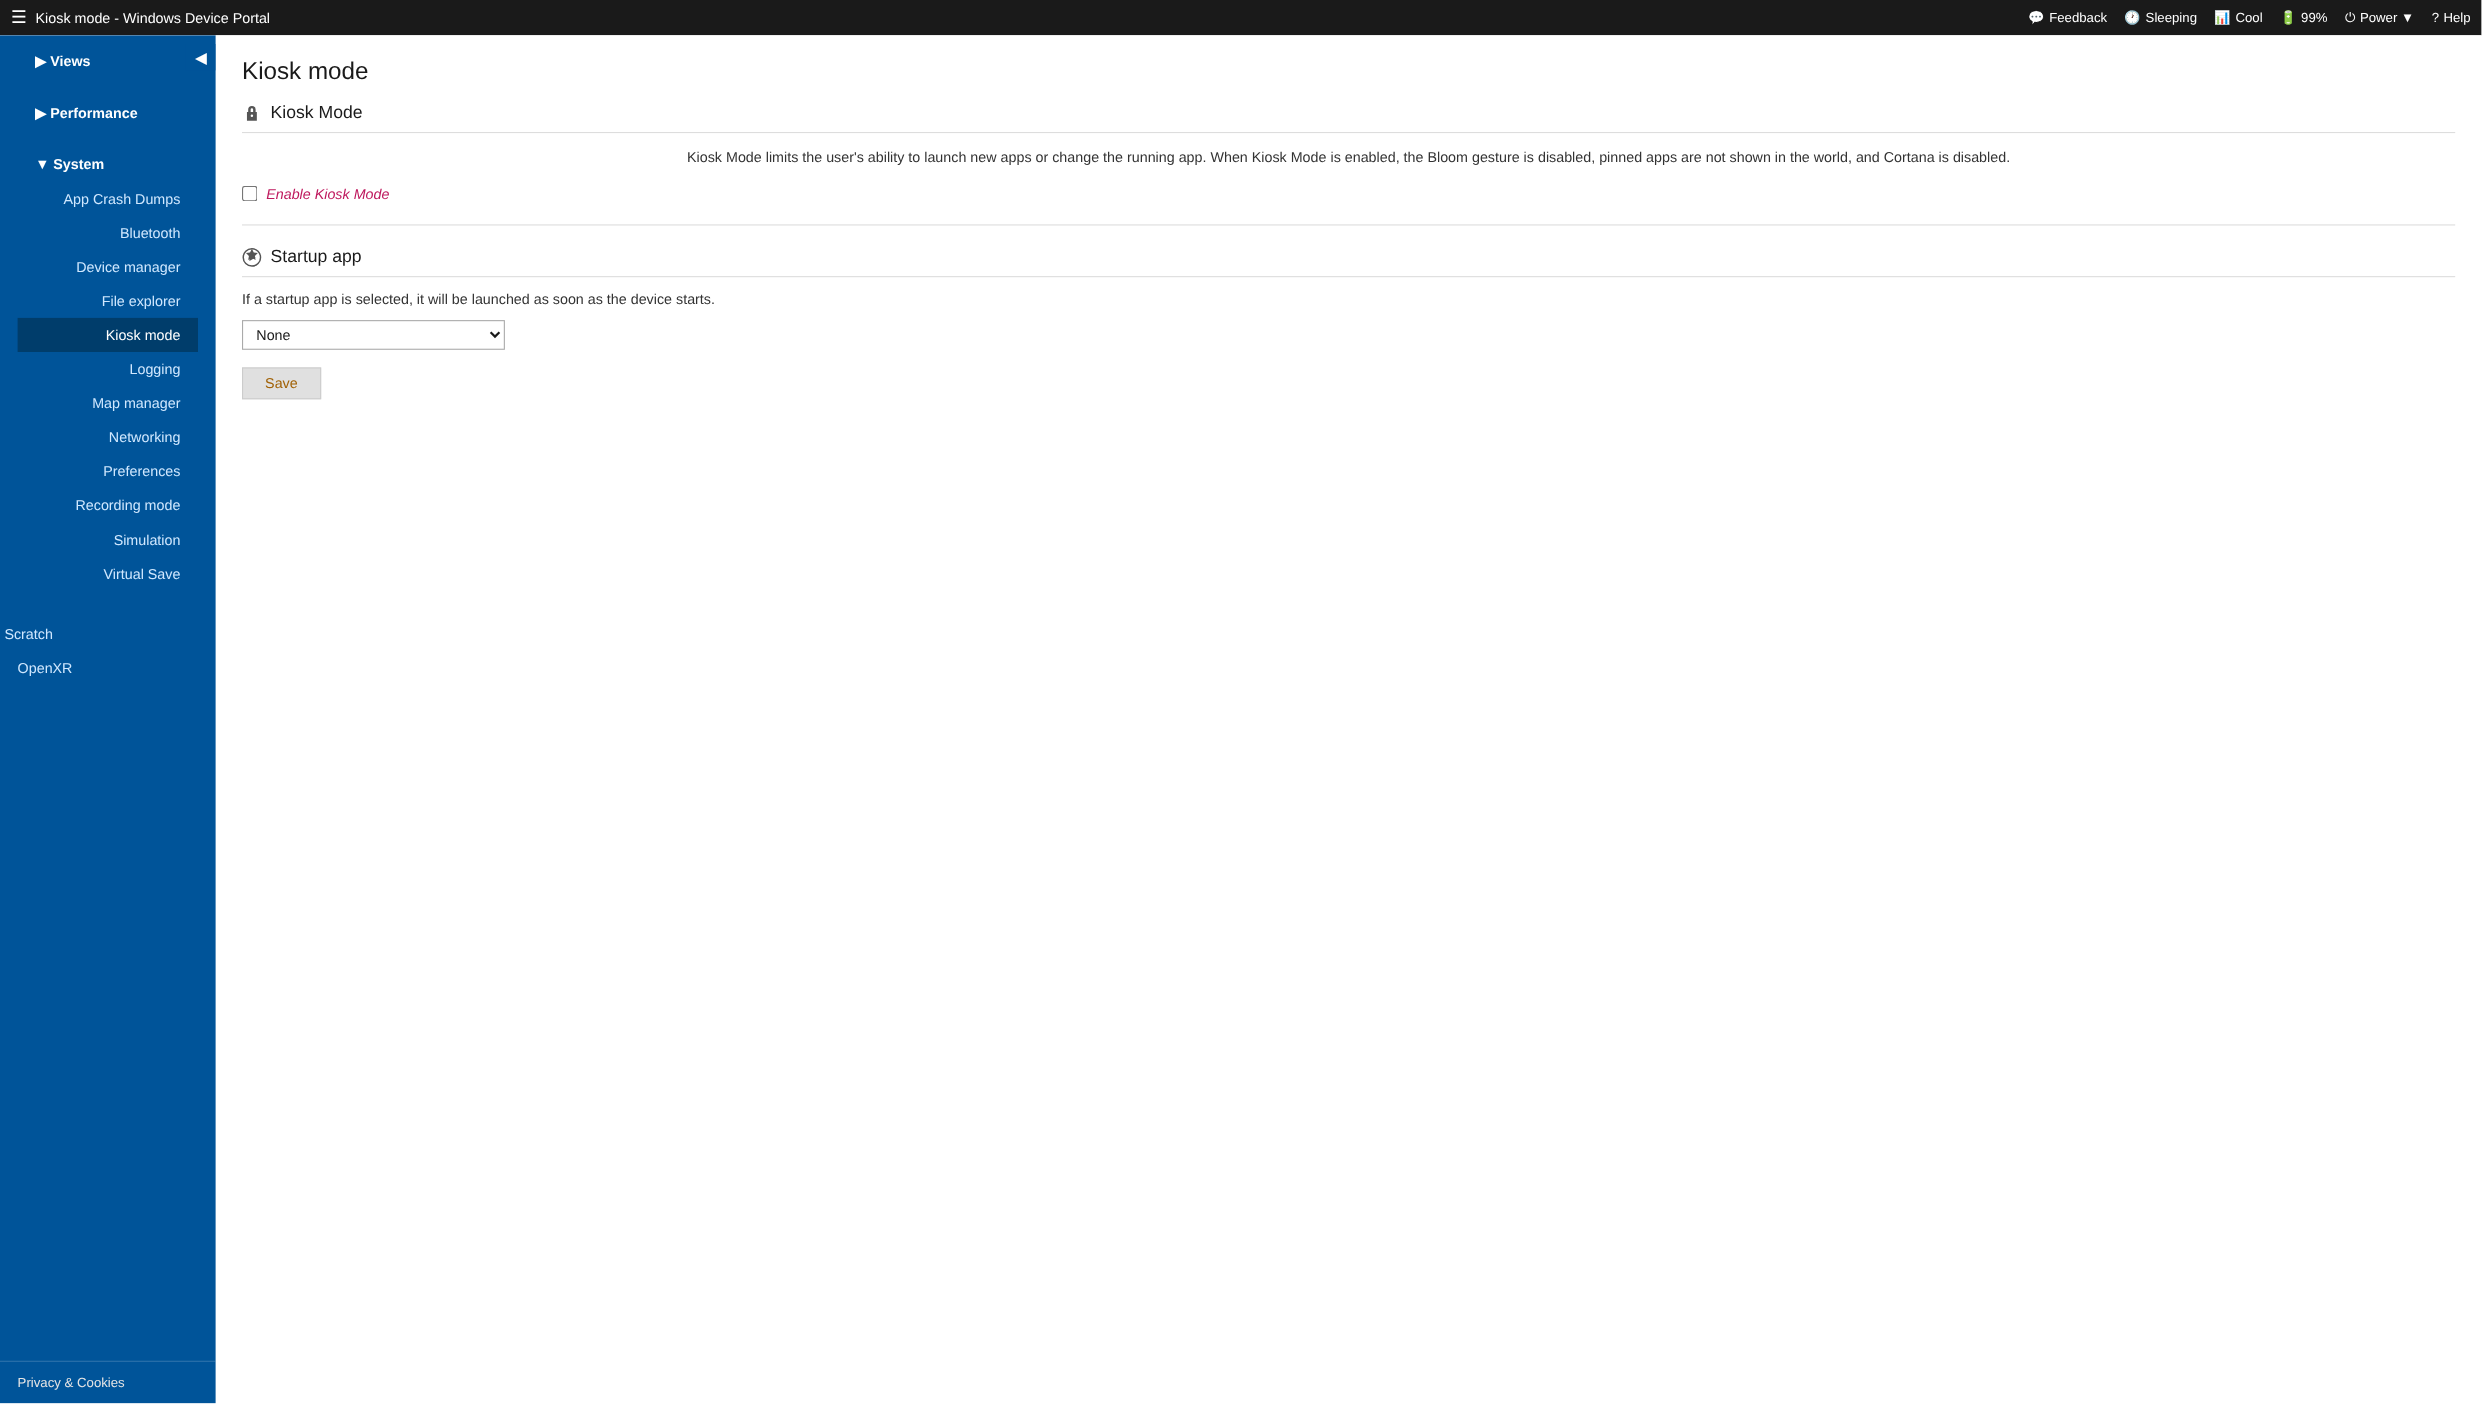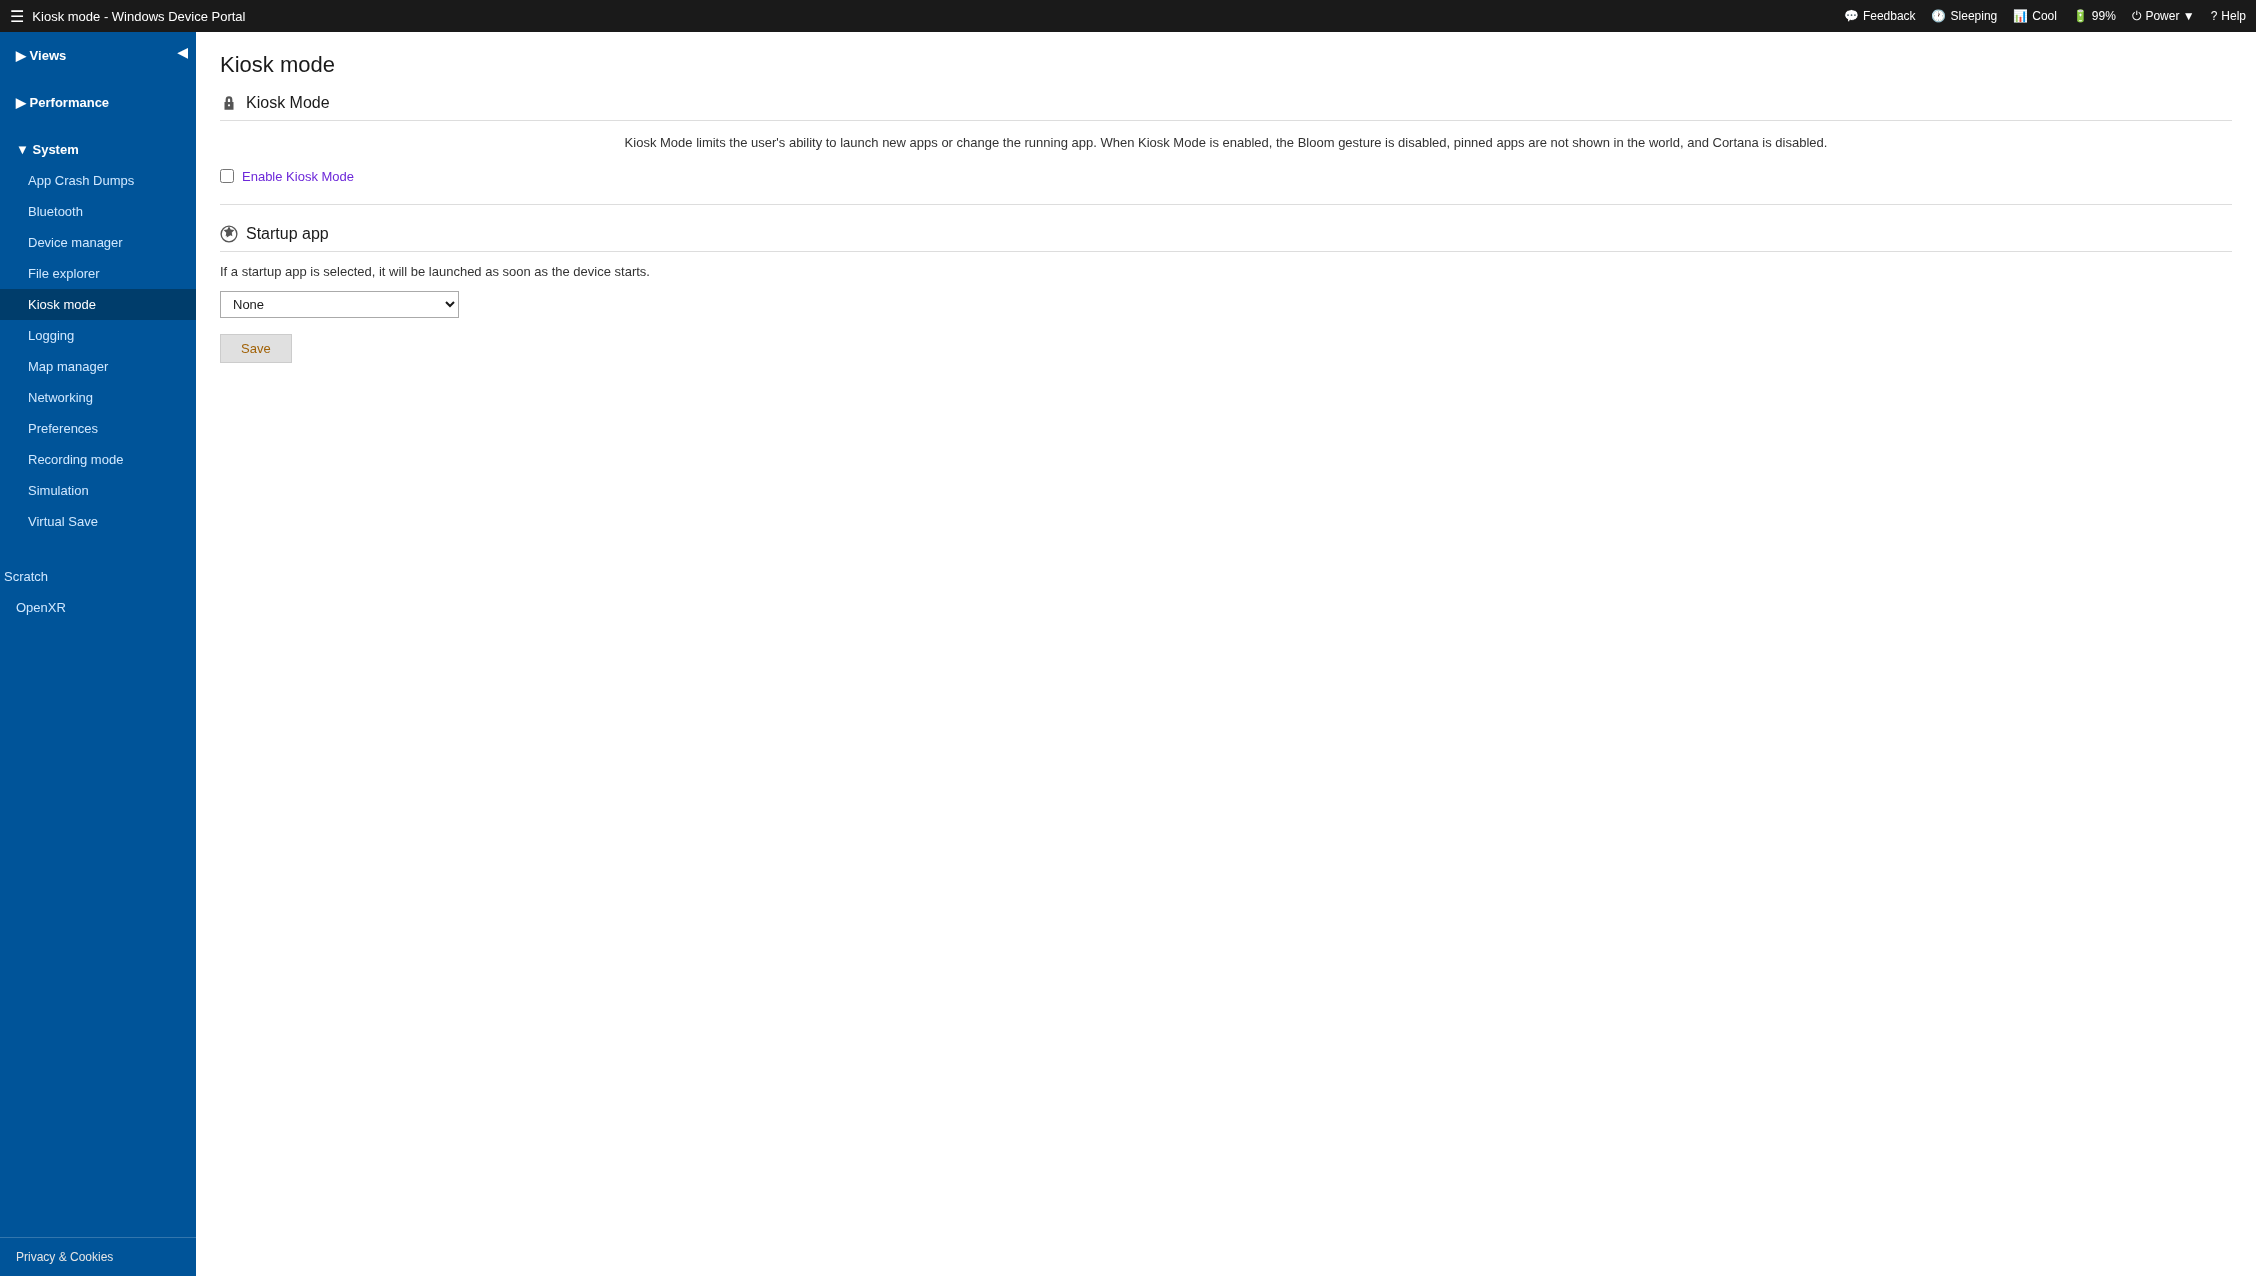--- a/index.html
+++ b/index.html
@@ -58,21 +58,22 @@
       top: 8px;
       right: 0;
       background: #005499;
       border: none;
       color: #fff;
       cursor: pointer;
       padding: 4px 8px;
       font-size: 14px;
     }
     .sidebar-section {
-      padding: 8px 0;
+      padding: 8px 16px;
+      text-align: right;
     }
     .sidebar-section-header {
       padding: 8px 16px;
       font-size: 13px;
       font-weight: 600;
       cursor: pointer;
       display: flex;
       align-items: center;
       gap: 6px;
     }
@@ -141,21 +142,22 @@
       gap: 8px;
       margin-bottom: 20px;
     }
     .checkbox-row input[type="checkbox"] {
       width: 14px;
       height: 14px;
       cursor: pointer;
     }
     .checkbox-label {
       font-size: 13px;
-      color: #6d28d9;
+      color: #be185d;
+      font-style: italic;
     }
     .startup-section {
       margin-top: 20px;
     }
     .startup-description {
       font-size: 13px;
       color: #333;
       margin-bottom: 12px;
     }
     .startup-select {

